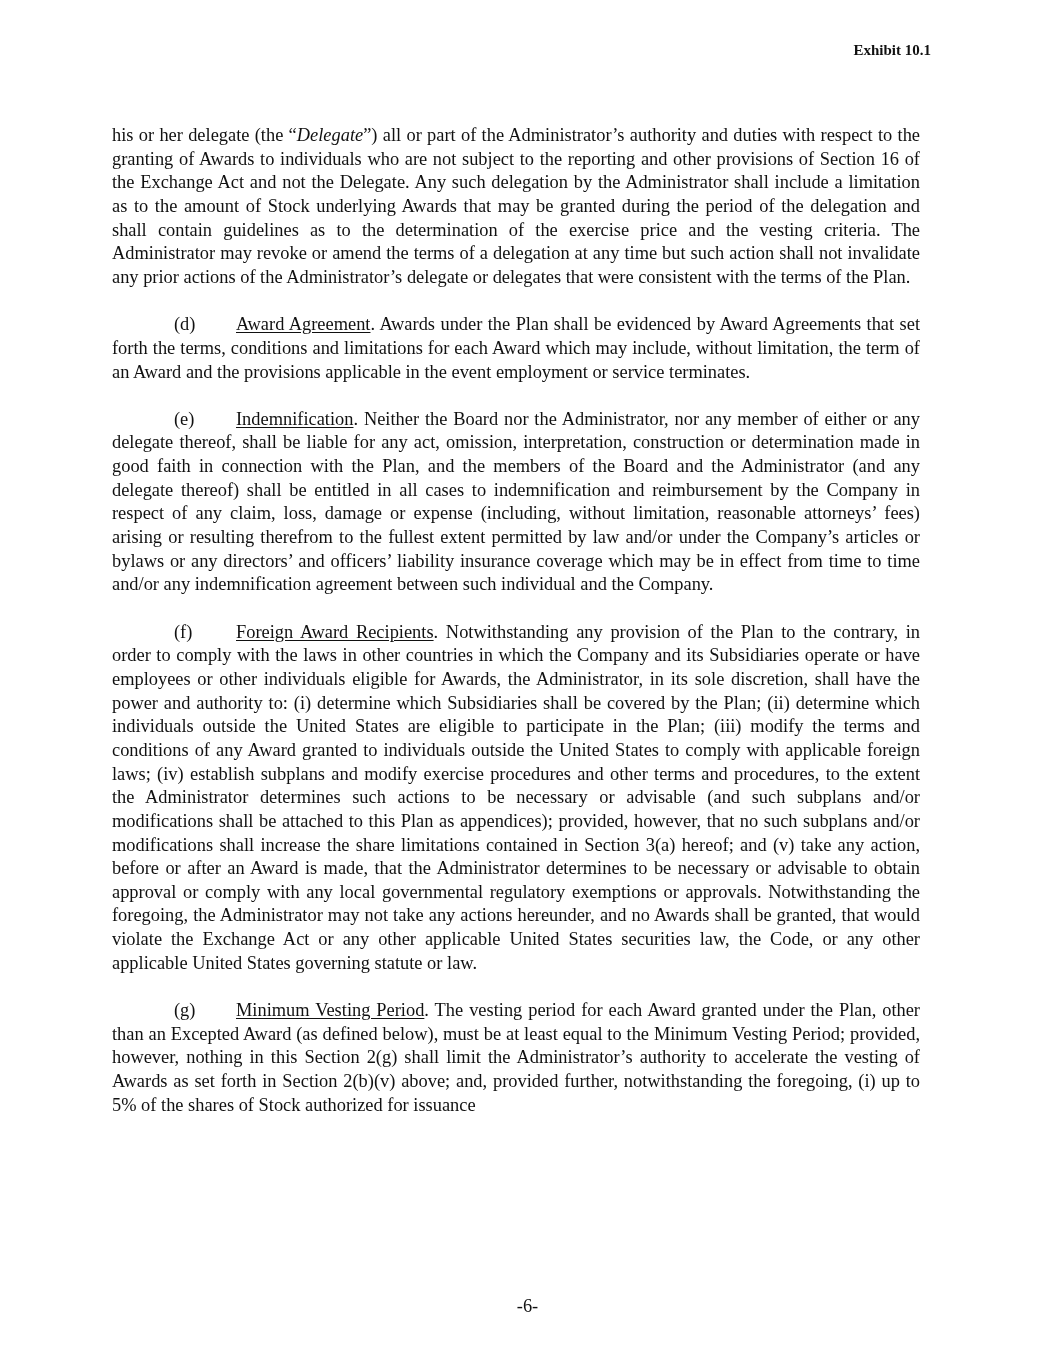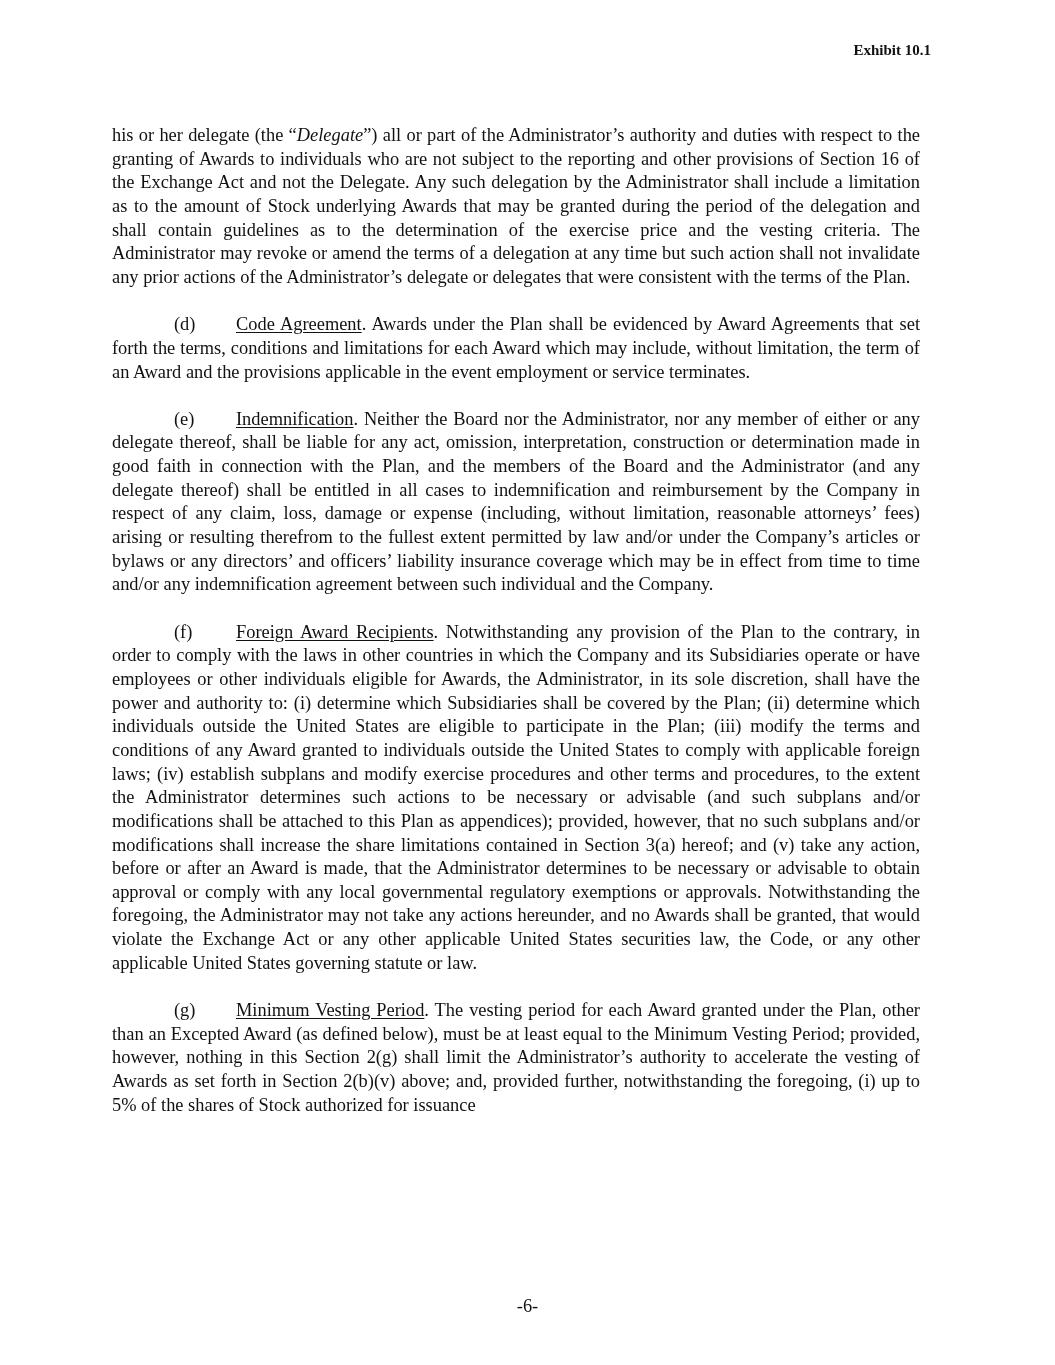--- a/index.html
+++ b/index.html
@@ -62,21 +62,21 @@
   </style>
 </head>
 <body>
 
 <div class="exhibit">Exhibit 10.1</div>
 
 <div class="content">
 
   <p class="para"><span>his or her delegate (the “</span><em>Delegate</em><span>”) all or part of the Administrator’s authority and duties with respect to the granting of Awards to individuals who are not subject to the reporting and other provisions of Section 16 of the Exchange Act and not the Delegate.  Any such delegation by the Administrator shall include a limitation as to the amount of Stock underlying Awards that may be granted during the period of the delegation and shall contain guidelines as to the determination of the exercise price and the vesting criteria.  The Administrator may revoke or amend the terms of a delegation at any time but such action shall not invalidate any prior actions of the Administrator’s delegate or delegates that were consistent with the terms of the Plan.</span></p>
 
-  <p class="para indent"><span class="para-label">(d)</span><span class="heading">Code Agreement</span><span>.  Awards under the Plan shall be evidenced by Award Agreements that set forth the terms, conditions and limitations for each Award which may include, without limitation, the term of an Award and the provisions applicable in the event employment or service terminates.</span></p>
+  <p class="para indent"><span class="para-label">(d)</span><span class="heading">Award Agreement</span><span>.  Awards under the Plan shall be evidenced by Award Agreements that set forth the terms, conditions and limitations for each Award which may include, without limitation, the term of an Award and the provisions applicable in the event employment or service terminates.</span></p>
 
   <p class="para indent"><span class="para-label">(e)</span><span class="heading">Indemnification</span><span>.  Neither the Board nor the Administrator, nor any member of either or any delegate thereof, shall be liable for any act, omission, interpretation, construction or determination made in good faith in connection with the Plan, and the members of the Board and the Administrator (and any delegate thereof) shall be entitled in all cases to indemnification and reimbursement by the Company in respect of any claim, loss, damage or expense (including, without limitation, reasonable attorneys’ fees) arising or resulting therefrom to the fullest extent permitted by law and/or under the Company’s articles or bylaws or any directors’ and officers’ liability insurance coverage which may be in effect from time to time and/or any indemnification agreement between such individual and the Company.</span></p>
 
   <p class="para indent"><span class="para-label">(f)</span><span class="heading">Foreign Award Recipients</span><span>.  Notwithstanding any provision of the Plan to the contrary, in order to comply with the laws in other countries in which the Company and its Subsidiaries operate or have employees or other individuals eligible for Awards, the Administrator, in its sole discretion, shall have the power and authority to:  (i) determine which Subsidiaries shall be covered by the Plan; (ii) determine which individuals outside the United States are eligible to participate in the Plan; (iii) modify the terms and conditions of any Award granted to individuals outside the United States to comply with applicable foreign laws; (iv) establish subplans and modify exercise procedures and other terms and procedures, to the extent the Administrator determines such actions to be necessary or advisable (and such subplans and/or modifications shall be attached to this Plan as appendices); provided, however, that no such subplans and/or modifications shall increase the share limitations contained in Section 3(a) hereof; and (v) take any action, before or after an Award is made, that the Administrator determines to be necessary or advisable to obtain approval or comply with any local governmental regulatory exemptions or approvals.  Notwithstanding the foregoing, the Administrator may not take any actions hereunder, and no Awards shall be granted, that would violate the Exchange Act or any other applicable United States securities law, the Code, or any other applicable United States governing statute or law.</span></p>
 
   <p class="para indent"><span class="para-label">(g)</span><span class="heading">Minimum Vesting Period</span><span>.  The vesting period for each Award granted under the Plan, other than an Excepted Award (as defined below), must be at least equal to the Minimum Vesting Period; provided, however, nothing in this Section 2(g) shall limit the Administrator’s authority to accelerate the vesting of Awards as set forth in Section 2(b)(v) above; and, provided further, notwithstanding the foregoing, (i) up to 5% of the shares of Stock authorized for issuance</span></p>
 
 </div>
 
 <div class="page-number">-6-</div>

